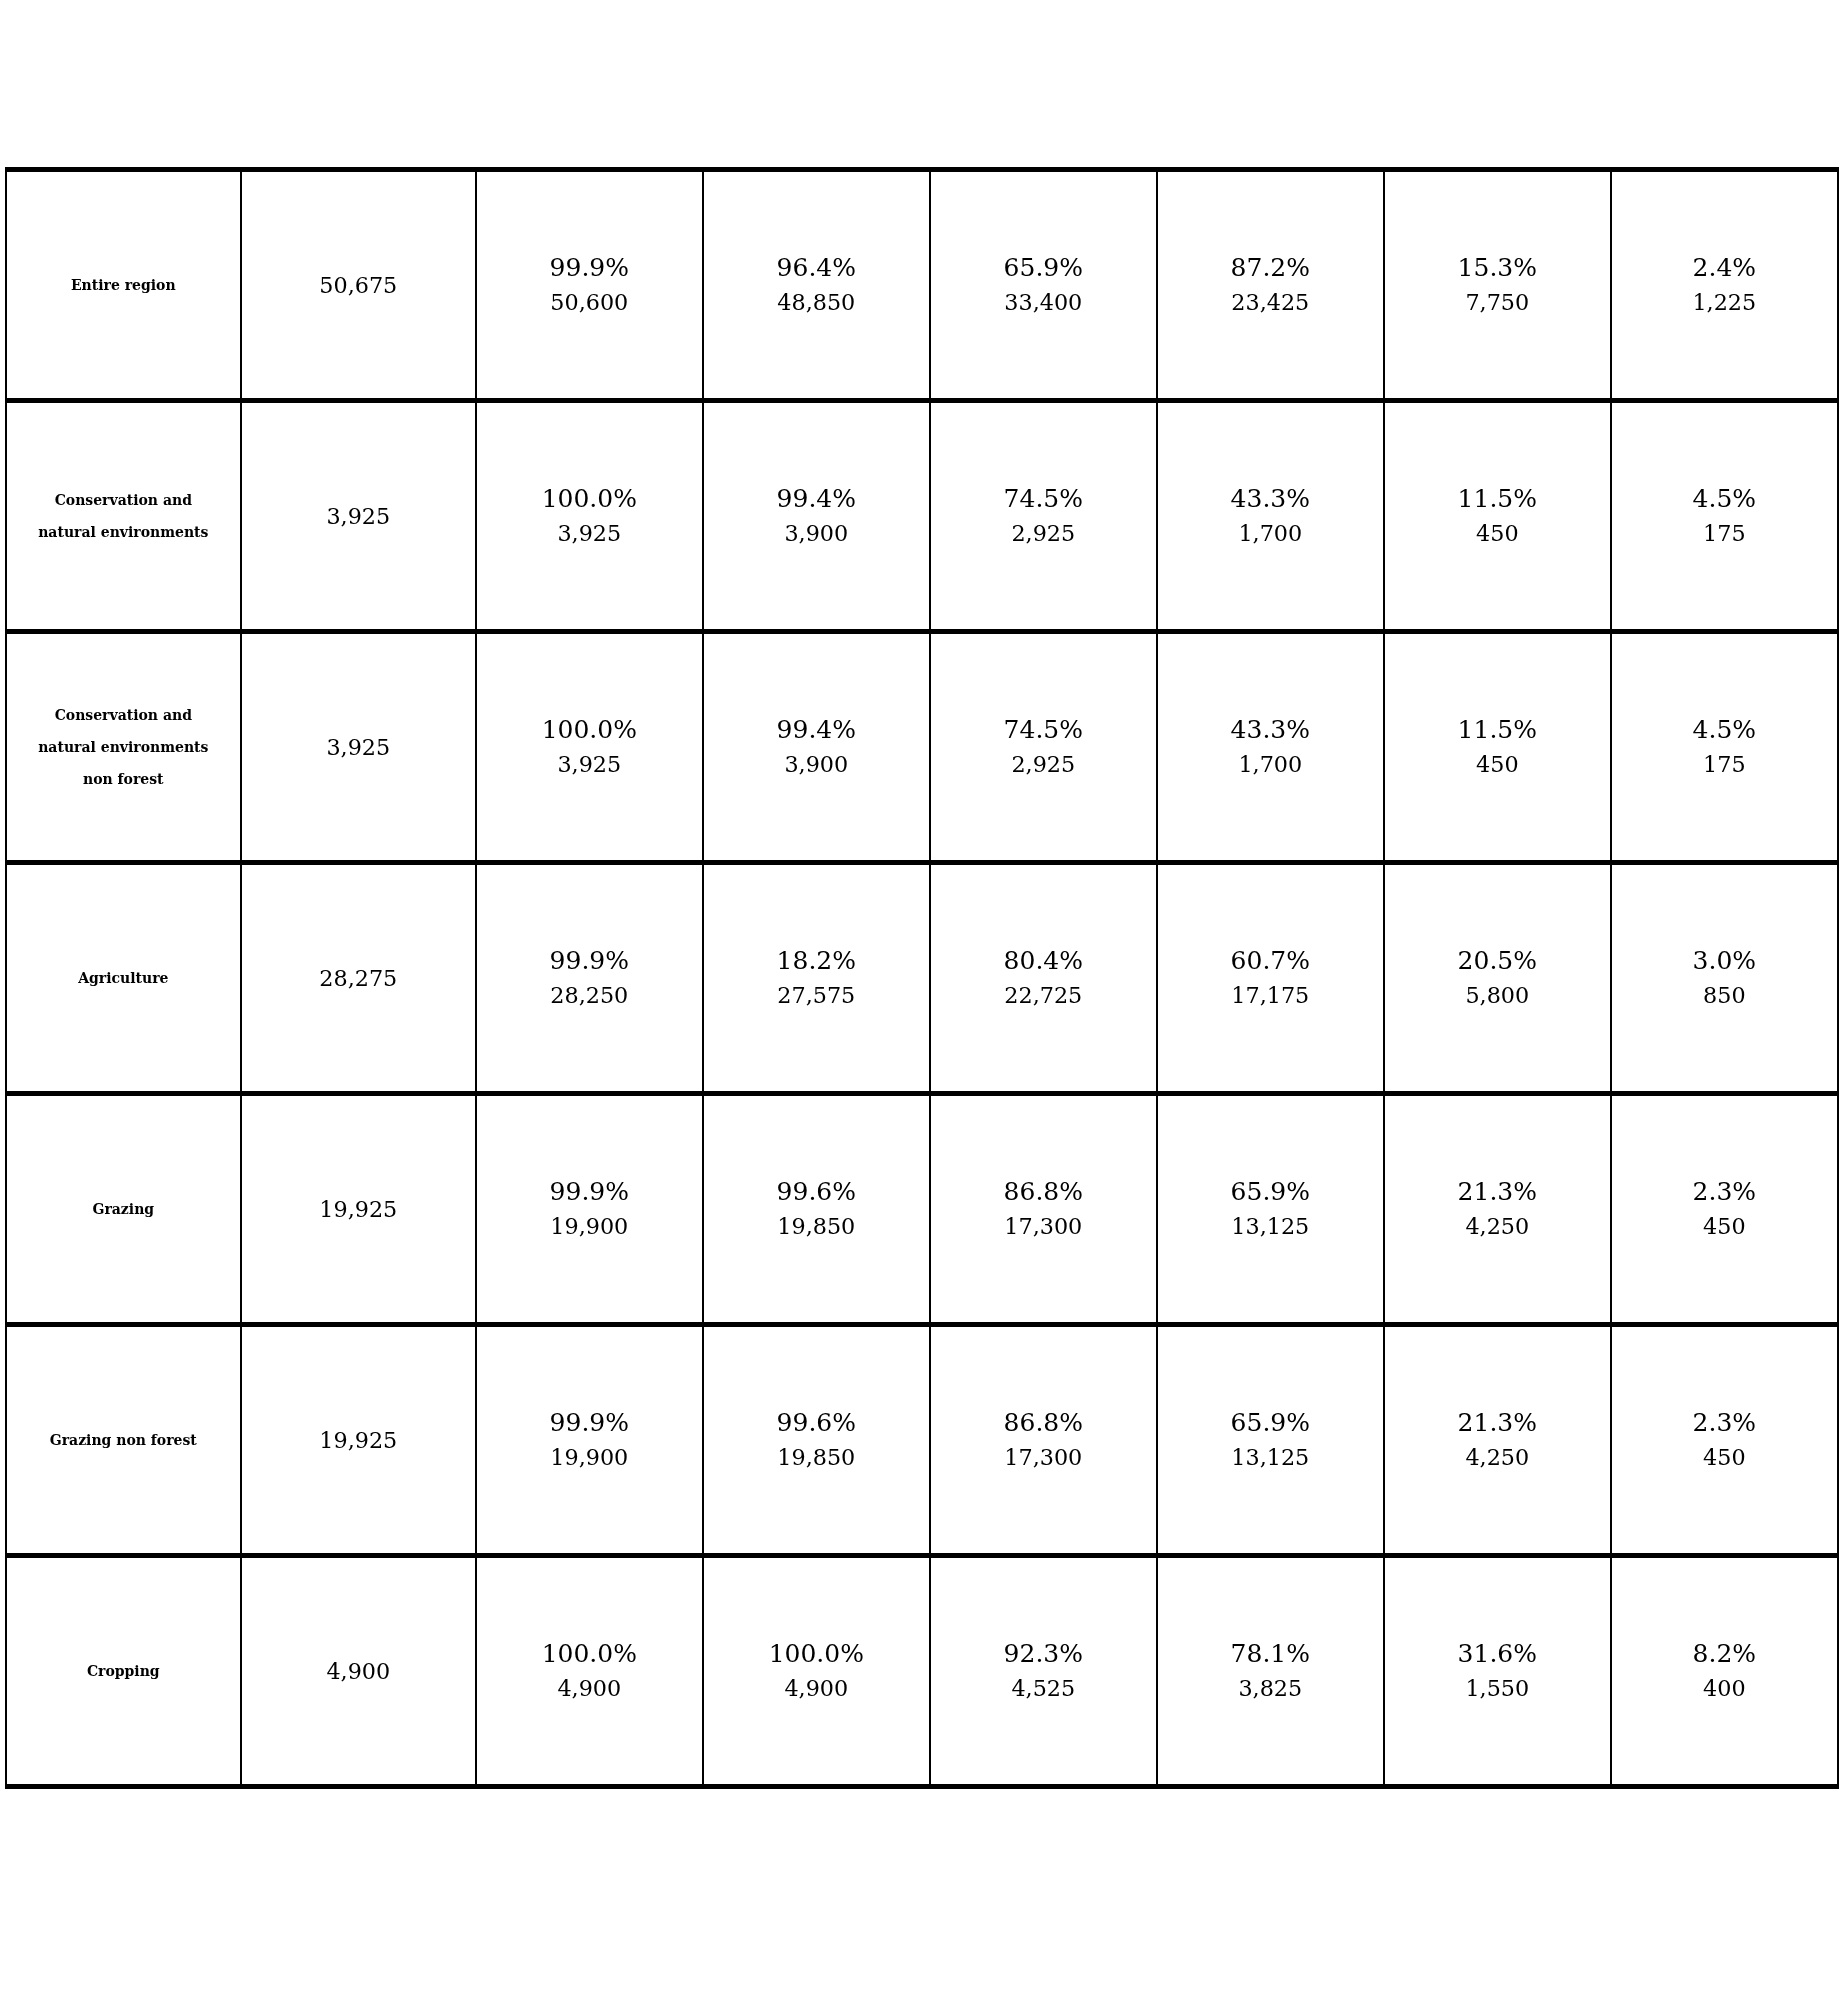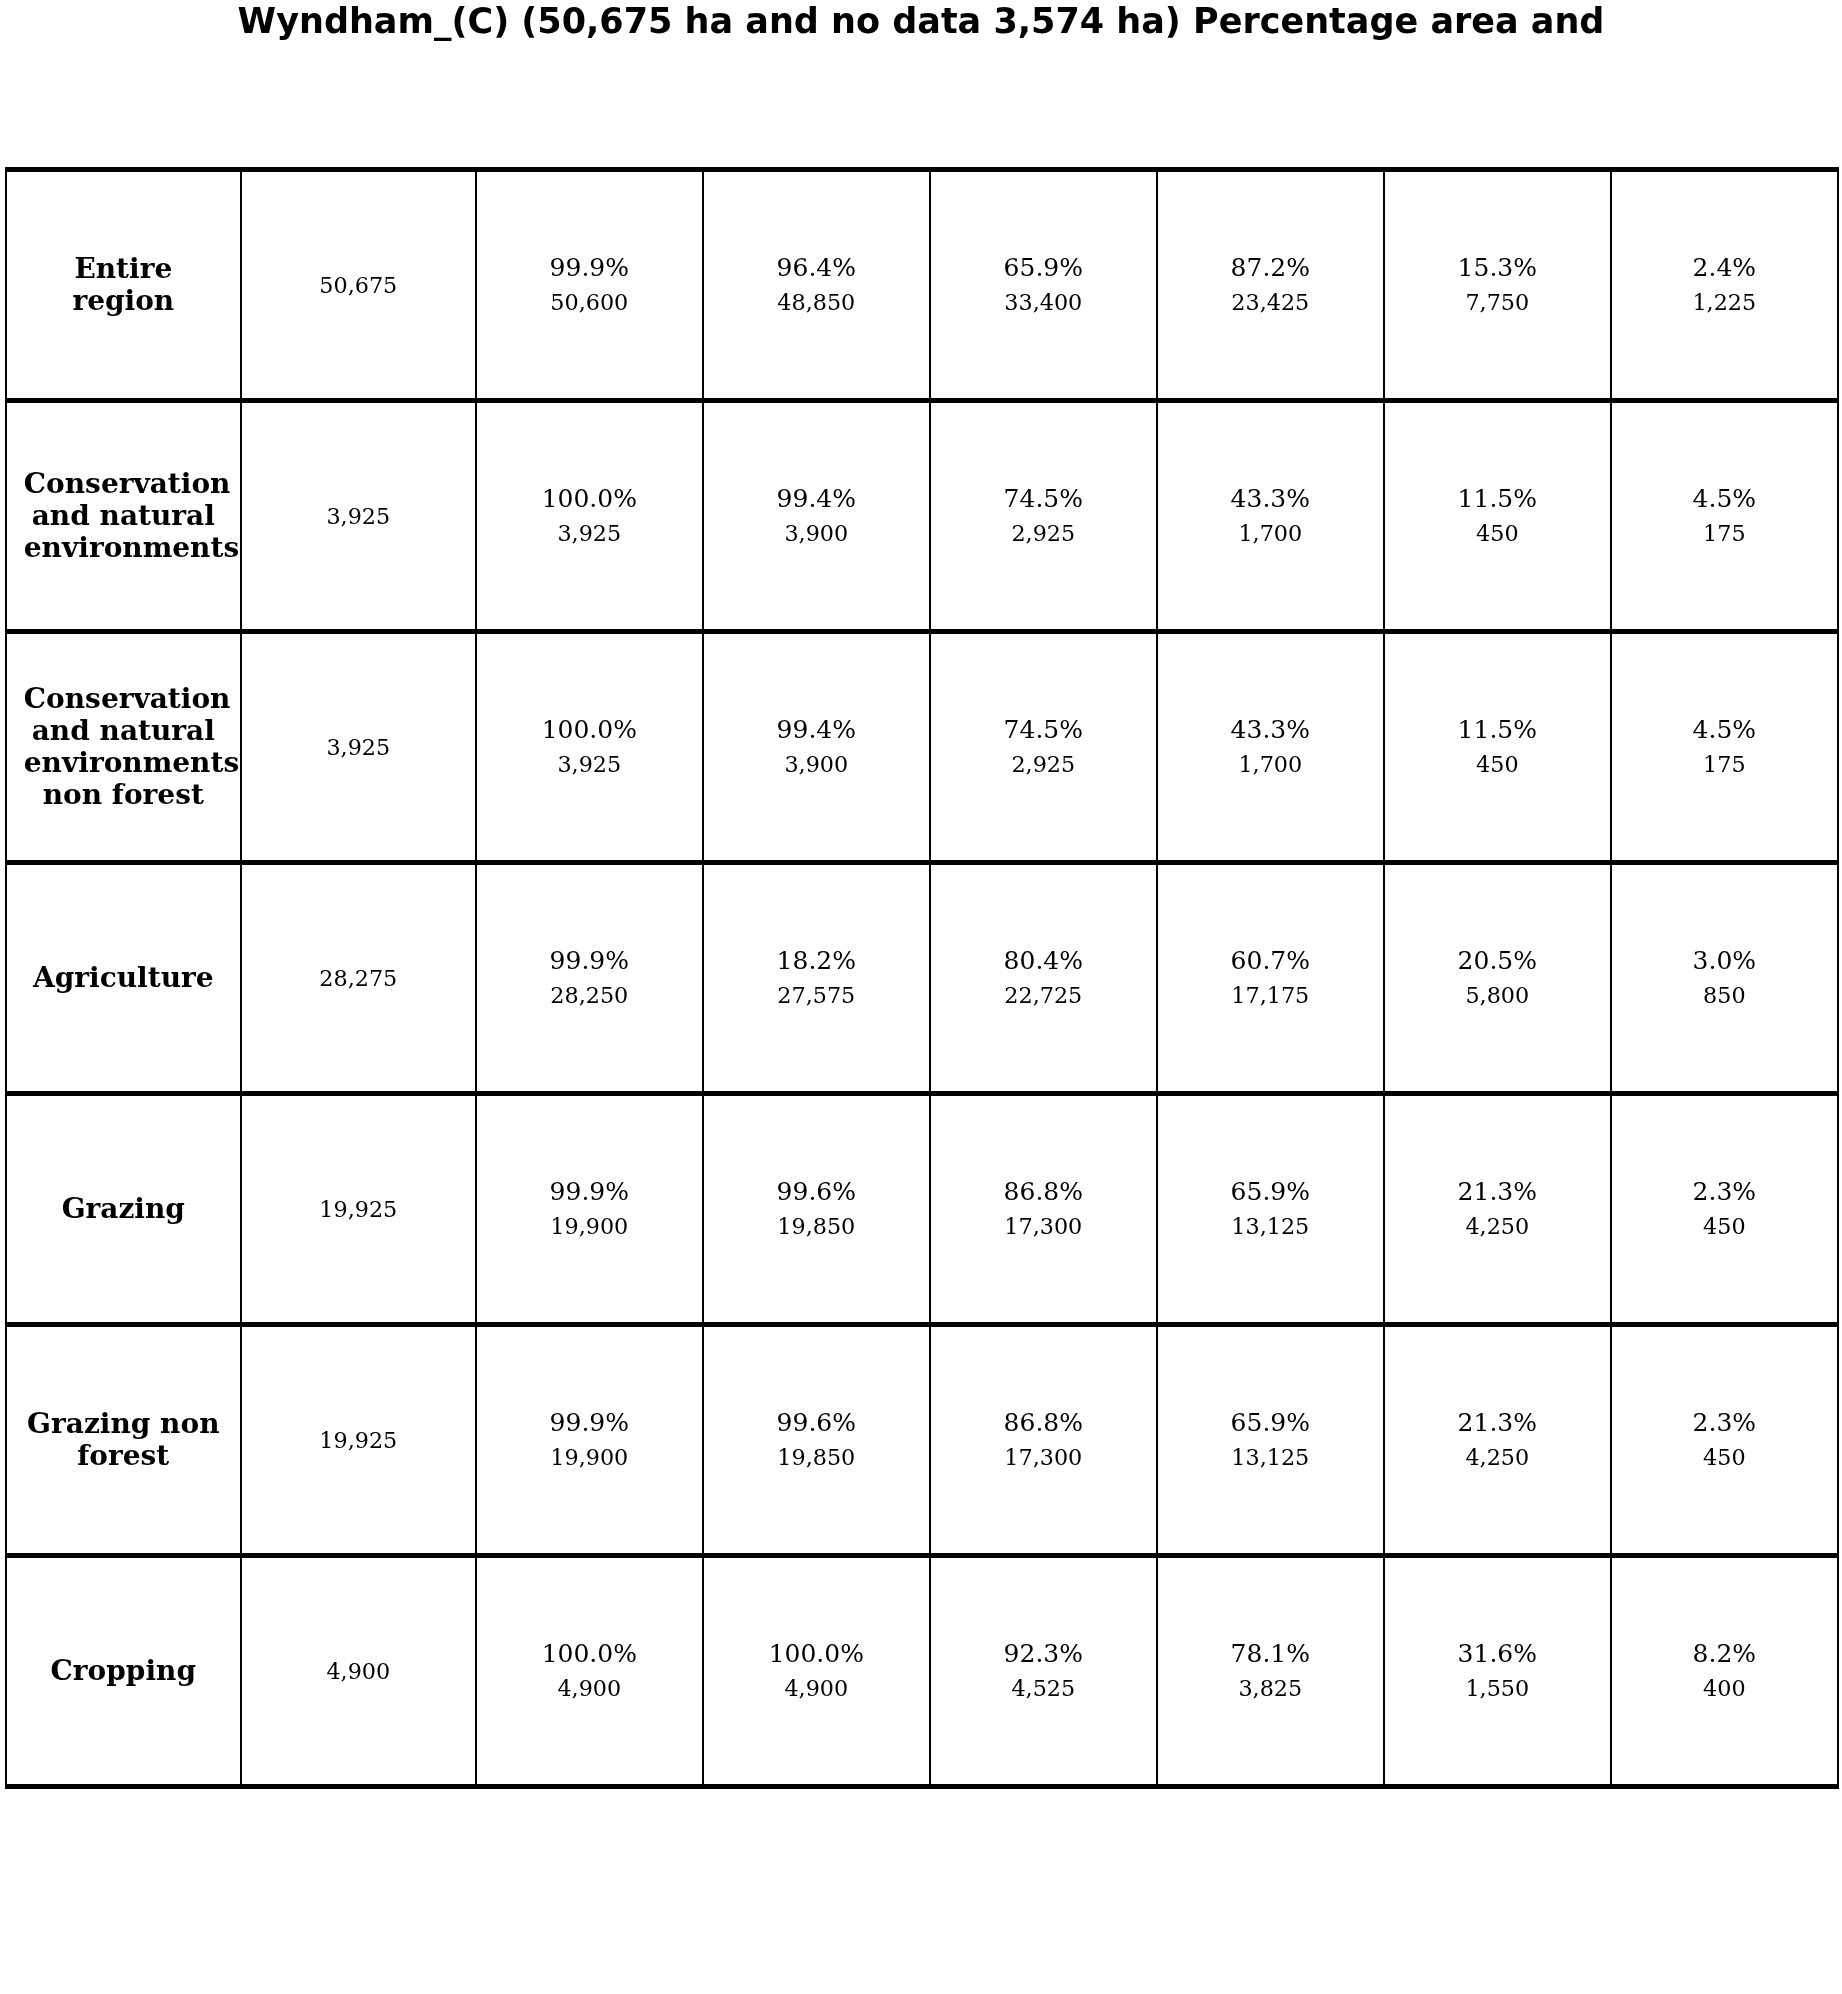--- a/index.html
+++ b/index.html
@@ -17,32 +17,31 @@
                border-collapse:collapse; table-layout:fixed;
                border-left:2px solid #000; border-right:2px solid #000;
                border-top:5.2px solid #000; }
   table.main th, table.main td { border-left:2px solid #000; border-bottom:5.2px solid #000;
                vertical-align:middle; text-align:center; background:#fff; }
   tr.hrow { height:236px; }
   tr.trow { height:231px; }
   th { font-weight:bold; font-size:25px; line-height:34px; }
   th.hfirst { vertical-align:top; padding-top:25.5px; }
   th.hfirst .hwrap { width:172px; margin:0 auto; }
-  .lbl { font-weight:bold; font-size:28px; line-height:32px; width:199px; margin:16px auto; }
+  .lbl { font-weight:bold; font-size:14px; line-height:32px; width:199px; margin:16px auto; }
   .num { font-size:22.3px; line-height:34px; font-weight:normal; }
   .two { line-height:34px; }
   .pct { font-size:25px; }
 </style>
 </head>
 <body>
 
 <div class="page">
 
   <div class="title">
-    <div>Wyndham_(C) (50,675 ha and no data 3,574 ha) Percentage area and</div>
   </div>
 
   <table class="main">
     <colgroup>
       <col style="width:235px">
         <col style="width:235px">
         <col style="width:227px">
         <col style="width:227px">
       <col style="width:227px">
         <col style="width:227px">

